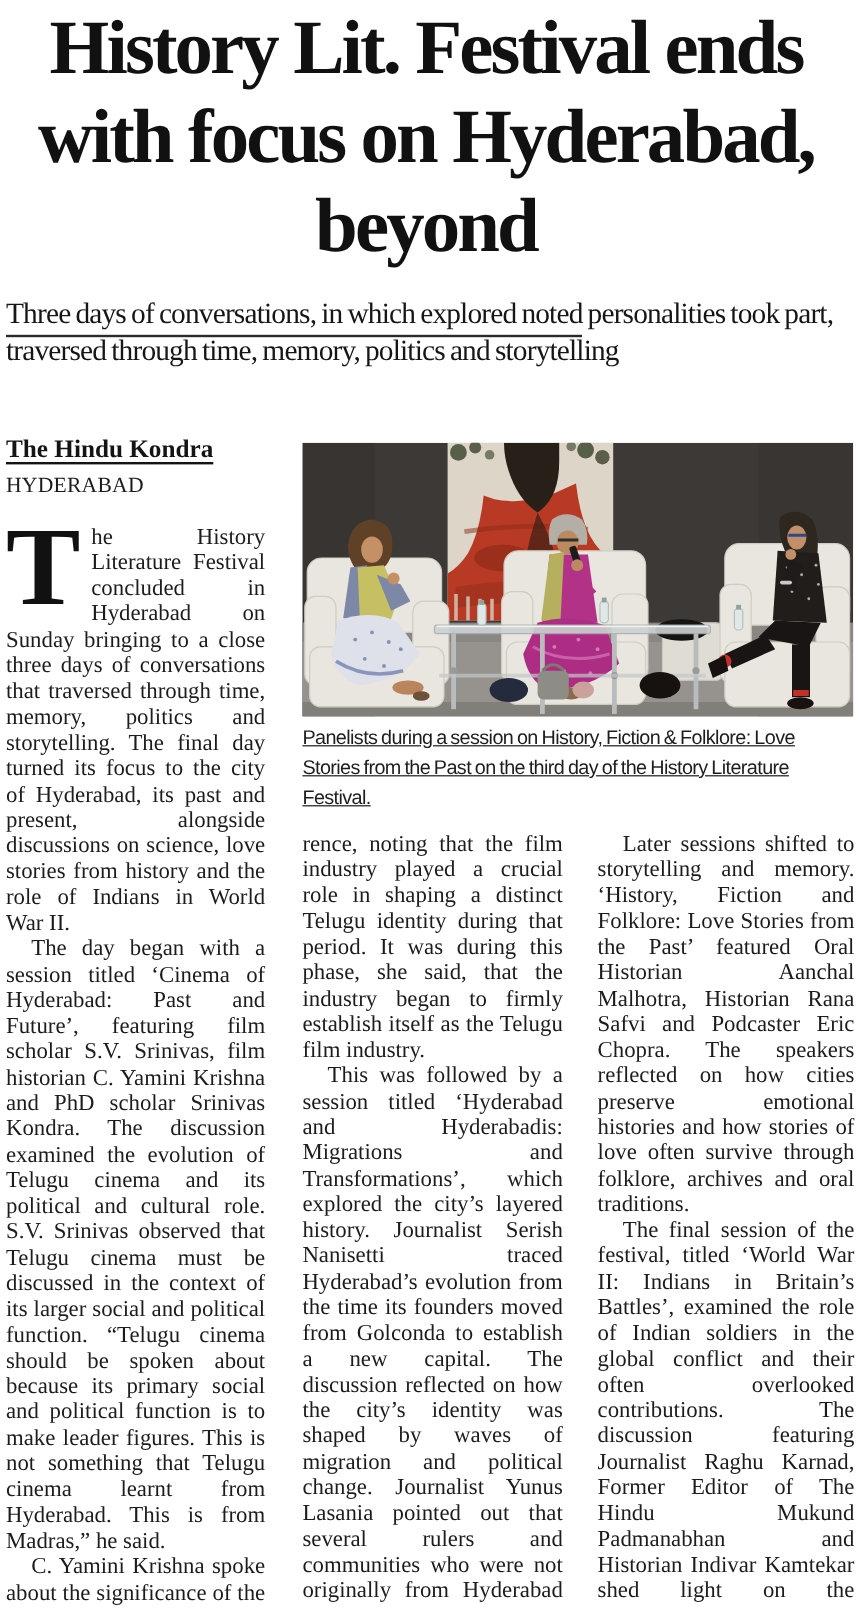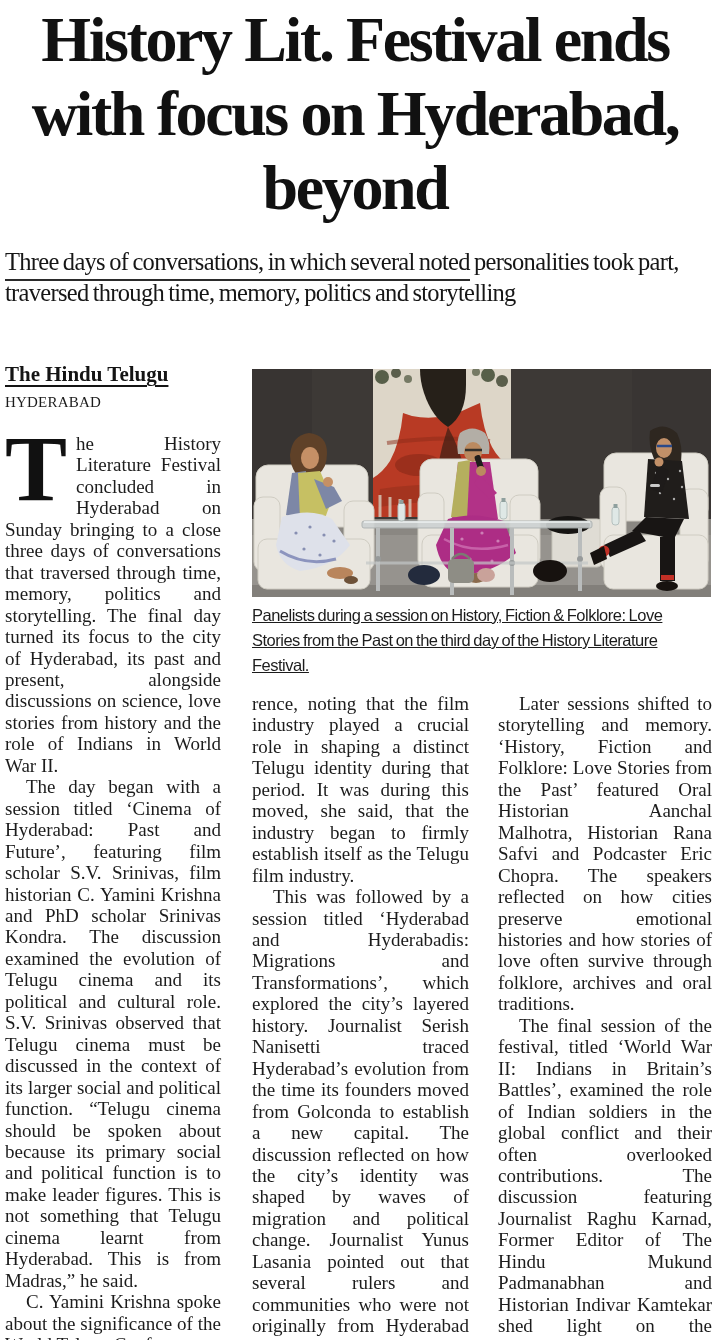--- a/index.html
+++ b/index.html
@@ -29,21 +29,21 @@
 
   
   .content{display:flex;margin-top:54px;}
   .col1{width:216px;margin-right:31px;flex:none;}
   .rightarea{width:460px;flex:none;}
 
   .byline{
     font-size:21px;font-weight:700;color:#141414;
     text-decoration:underline;text-decoration-thickness:2px;text-underline-offset:4px;
   }
-  .dateline{font-size:15px;margin-top:7px;letter-spacing:0.2px;color:#1b1b1b;}
+  .dateline{font-size:18px;margin-top:7px;letter-spacing:0.2px;color:#1b1b1b;}
 
   p.body{
     margin:0;font-size:19px;line-height:21.45px;text-align:justify;
     color:#1c1c1c;
   }
   p.body.first{margin-top:22px;}
   p.body.indent{text-indent:21px;}
   .dropcap{
     float:left;font-size:93px;line-height:66px;height:64px;
     padding:3px 9px 0 0;font-weight:700;color:#111111;
@@ -62,26 +62,26 @@
   .col2{width:217px;margin-right:29px;flex:none;}
   .col3{width:214px;flex:none;}
 </style>
 </head>
 <body>
 
 <article class="page">
 
   <h1 class="headline">History Lit. Festival ends with focus on Hyderabad, beyond</h1>
 
-  <p class="subhead"><span class="u">Three days of conversations, in which several noted</span><span> personalities took part, traversed through time, memory, politics and storytelling</span></p>
+  <p class="subhead"><span class="u">Three days of conversations, in which explored noted</span><span> personalities took part, traversed through time, memory, politics and storytelling</span></p>
 
   <div class="content">
 
     <div class="col1">
-      <div class="byline">The Hindu Telugu</div>
+      <div class="byline">The Hindu Kondra</div>
       <div class="dateline">HYDERABAD</div>
 
       <p class="body first"><span class="dropcap">T</span><span>he History Literature Festival concluded in Hyderabad on Sunday bringing to a close three days of conversations that traversed through time, memory, politics and storytelling. The final day turned its focus to the city of Hyderabad, its past and present, alongside discussions on science, love stories from history and the role of Indians in World War II.</span></p>
       <p class="body indent">The day began with a session titled ‘Cinema of Hyderabad: Past and Future’, featuring film scholar S.V. Srinivas, film historian C. Yamini Krishna and PhD scholar Srinivas Kondra. The discussion examined the evolution of Telugu cinema and its political and cultural role. S.V. Srinivas observed that Telugu cinema must be discussed in the context of its larger social and political function. “Telugu cinema should be spoken about because its primary social and political function is to make leader figures. This is not something that Telugu cinema learnt from Hyderabad. This is from Madras,” he said.</p>
       <p class="body indent">C. Yamini Krishna spoke about the significance of the World Telugu Confe-</p>
     </div>
 
     <div class="rightarea">
 
       <figure class="photo">
@@ -247,21 +247,21 @@
             <path d="M200 190 Q209 180 218 190" stroke="#7b7a72" stroke-width="2.5" fill="none"></path>
             <ellipse cx="234" cy="206" rx="9" ry="7" fill="#c9a29a"></ellipse>
             <ellipse cx="298" cy="202" rx="17" ry="11" fill="#17120f"></ellipse>
           </g>
         </svg>
         <figcaption>Panelists during a session on History, Fiction &amp; Folklore: Love Stories from the Past on the third day of the History Literature Festival.</figcaption>
       </figure>
 
       <div class="cols23">
         <div class="col2">
-          <p class="body">rence, noting that the film industry played a crucial role in shaping a distinct Telugu identity during that period. It was during this moved, she said, that the industry began to firmly establish itself as the Telugu film industry.</p>
+          <p class="body">rence, noting that the film industry played a crucial role in shaping a distinct Telugu identity during that period. It was during this phase, she said, that the industry began to firmly establish itself as the Telugu film industry.</p>
           <p class="body indent">This was followed by a session titled ‘Hyderabad and Hyderabadis: Migrations and Transformations’, which explored the city’s layered history. Journalist Serish Nanisetti traced Hyderabad’s evolution from the time its founders moved from Golconda to establish a new capital. The discussion reflected on how the city’s identity was shaped by waves of migration and political change. Journalist Yunus Lasania pointed out that several rulers and communities who were not originally from Hyderabad made huge contributions to its development.</p>
         </div>
         <div class="col3">
           <p class="body indent">Later sessions shifted to storytelling and memory. ‘History, Fiction and Folklore: Love Stories from the Past’ featured Oral Historian Aanchal Malhotra, Historian Rana Safvi and Podcaster Eric Chopra. The speakers reflected on how cities preserve emotional histories and how stories of love often survive through folklore, archives and oral traditions.</p>
           <p class="body indent">The final session of the festival, titled ‘World War II: Indians in Britain’s Battles’, examined the role of Indian soldiers in the global conflict and their often overlooked contributions. The discussion featuring Journalist Raghu Karnad, Former Editor of The Hindu Mukund Padmanabhan and Historian Indivar Kamtekar shed light on the complexities of colonial participation in the war and the human stories embedded within it.</p>
         </div>
       </div>
 
     </div>
   </div>

